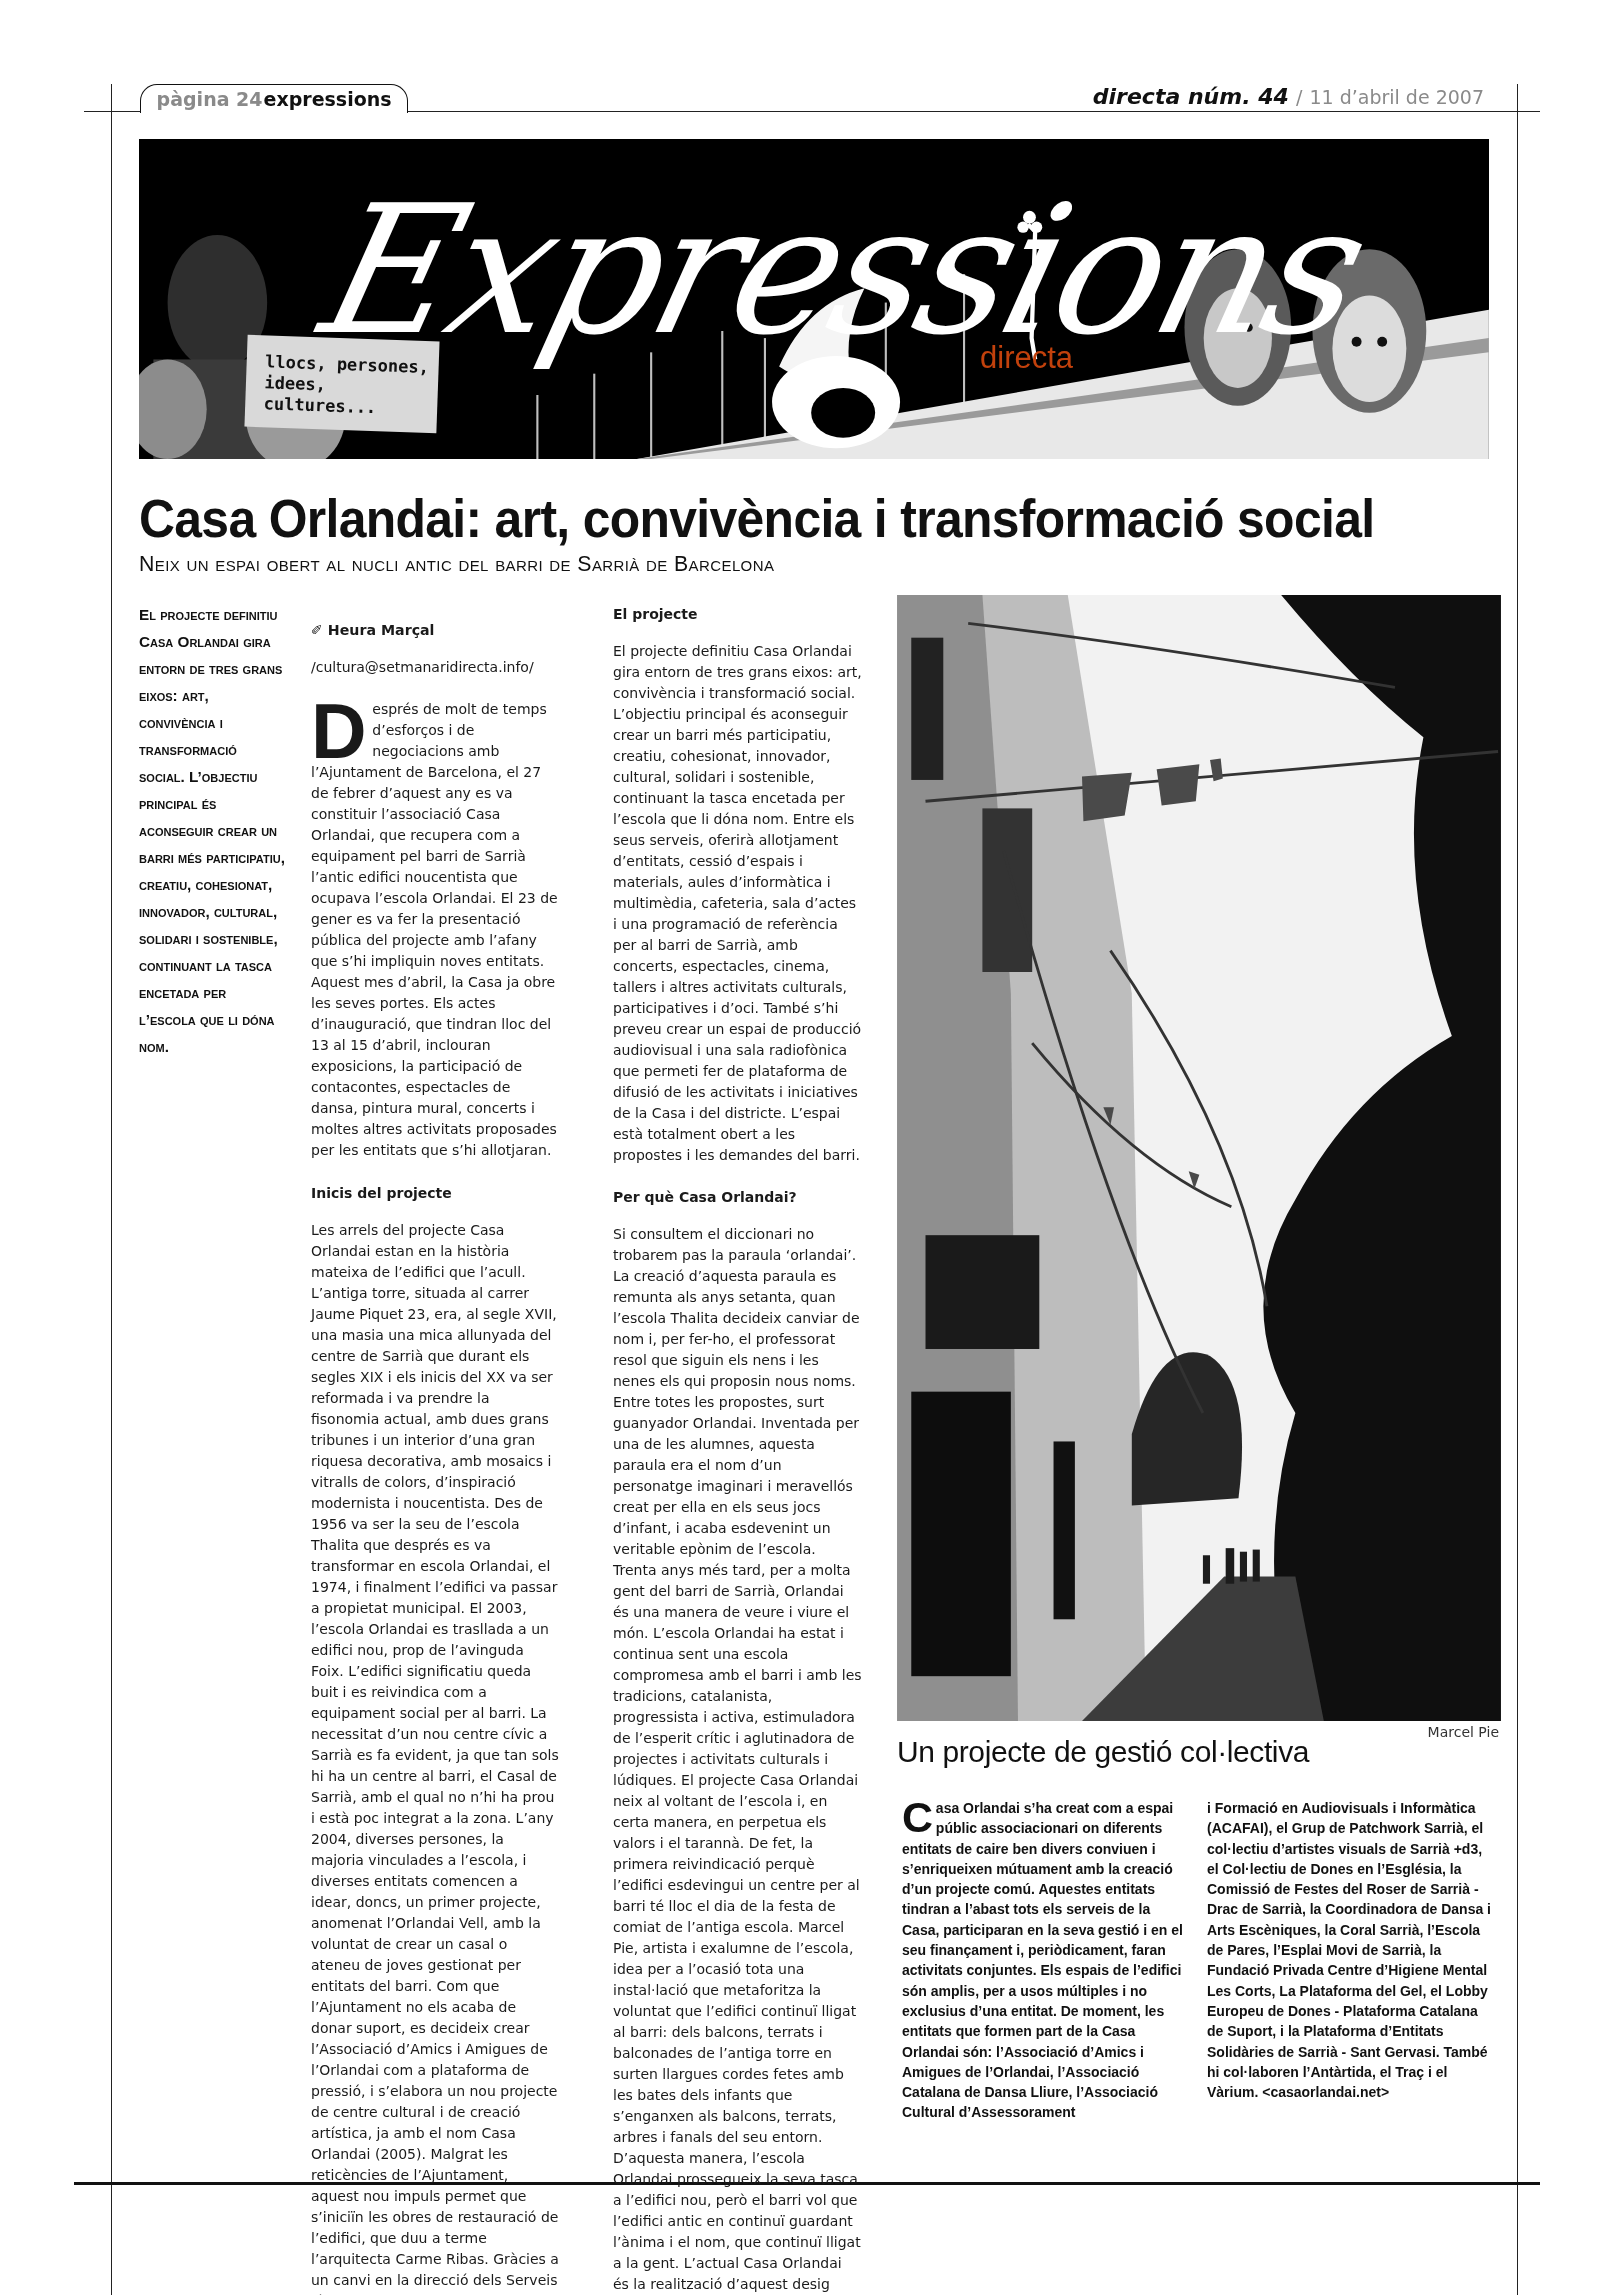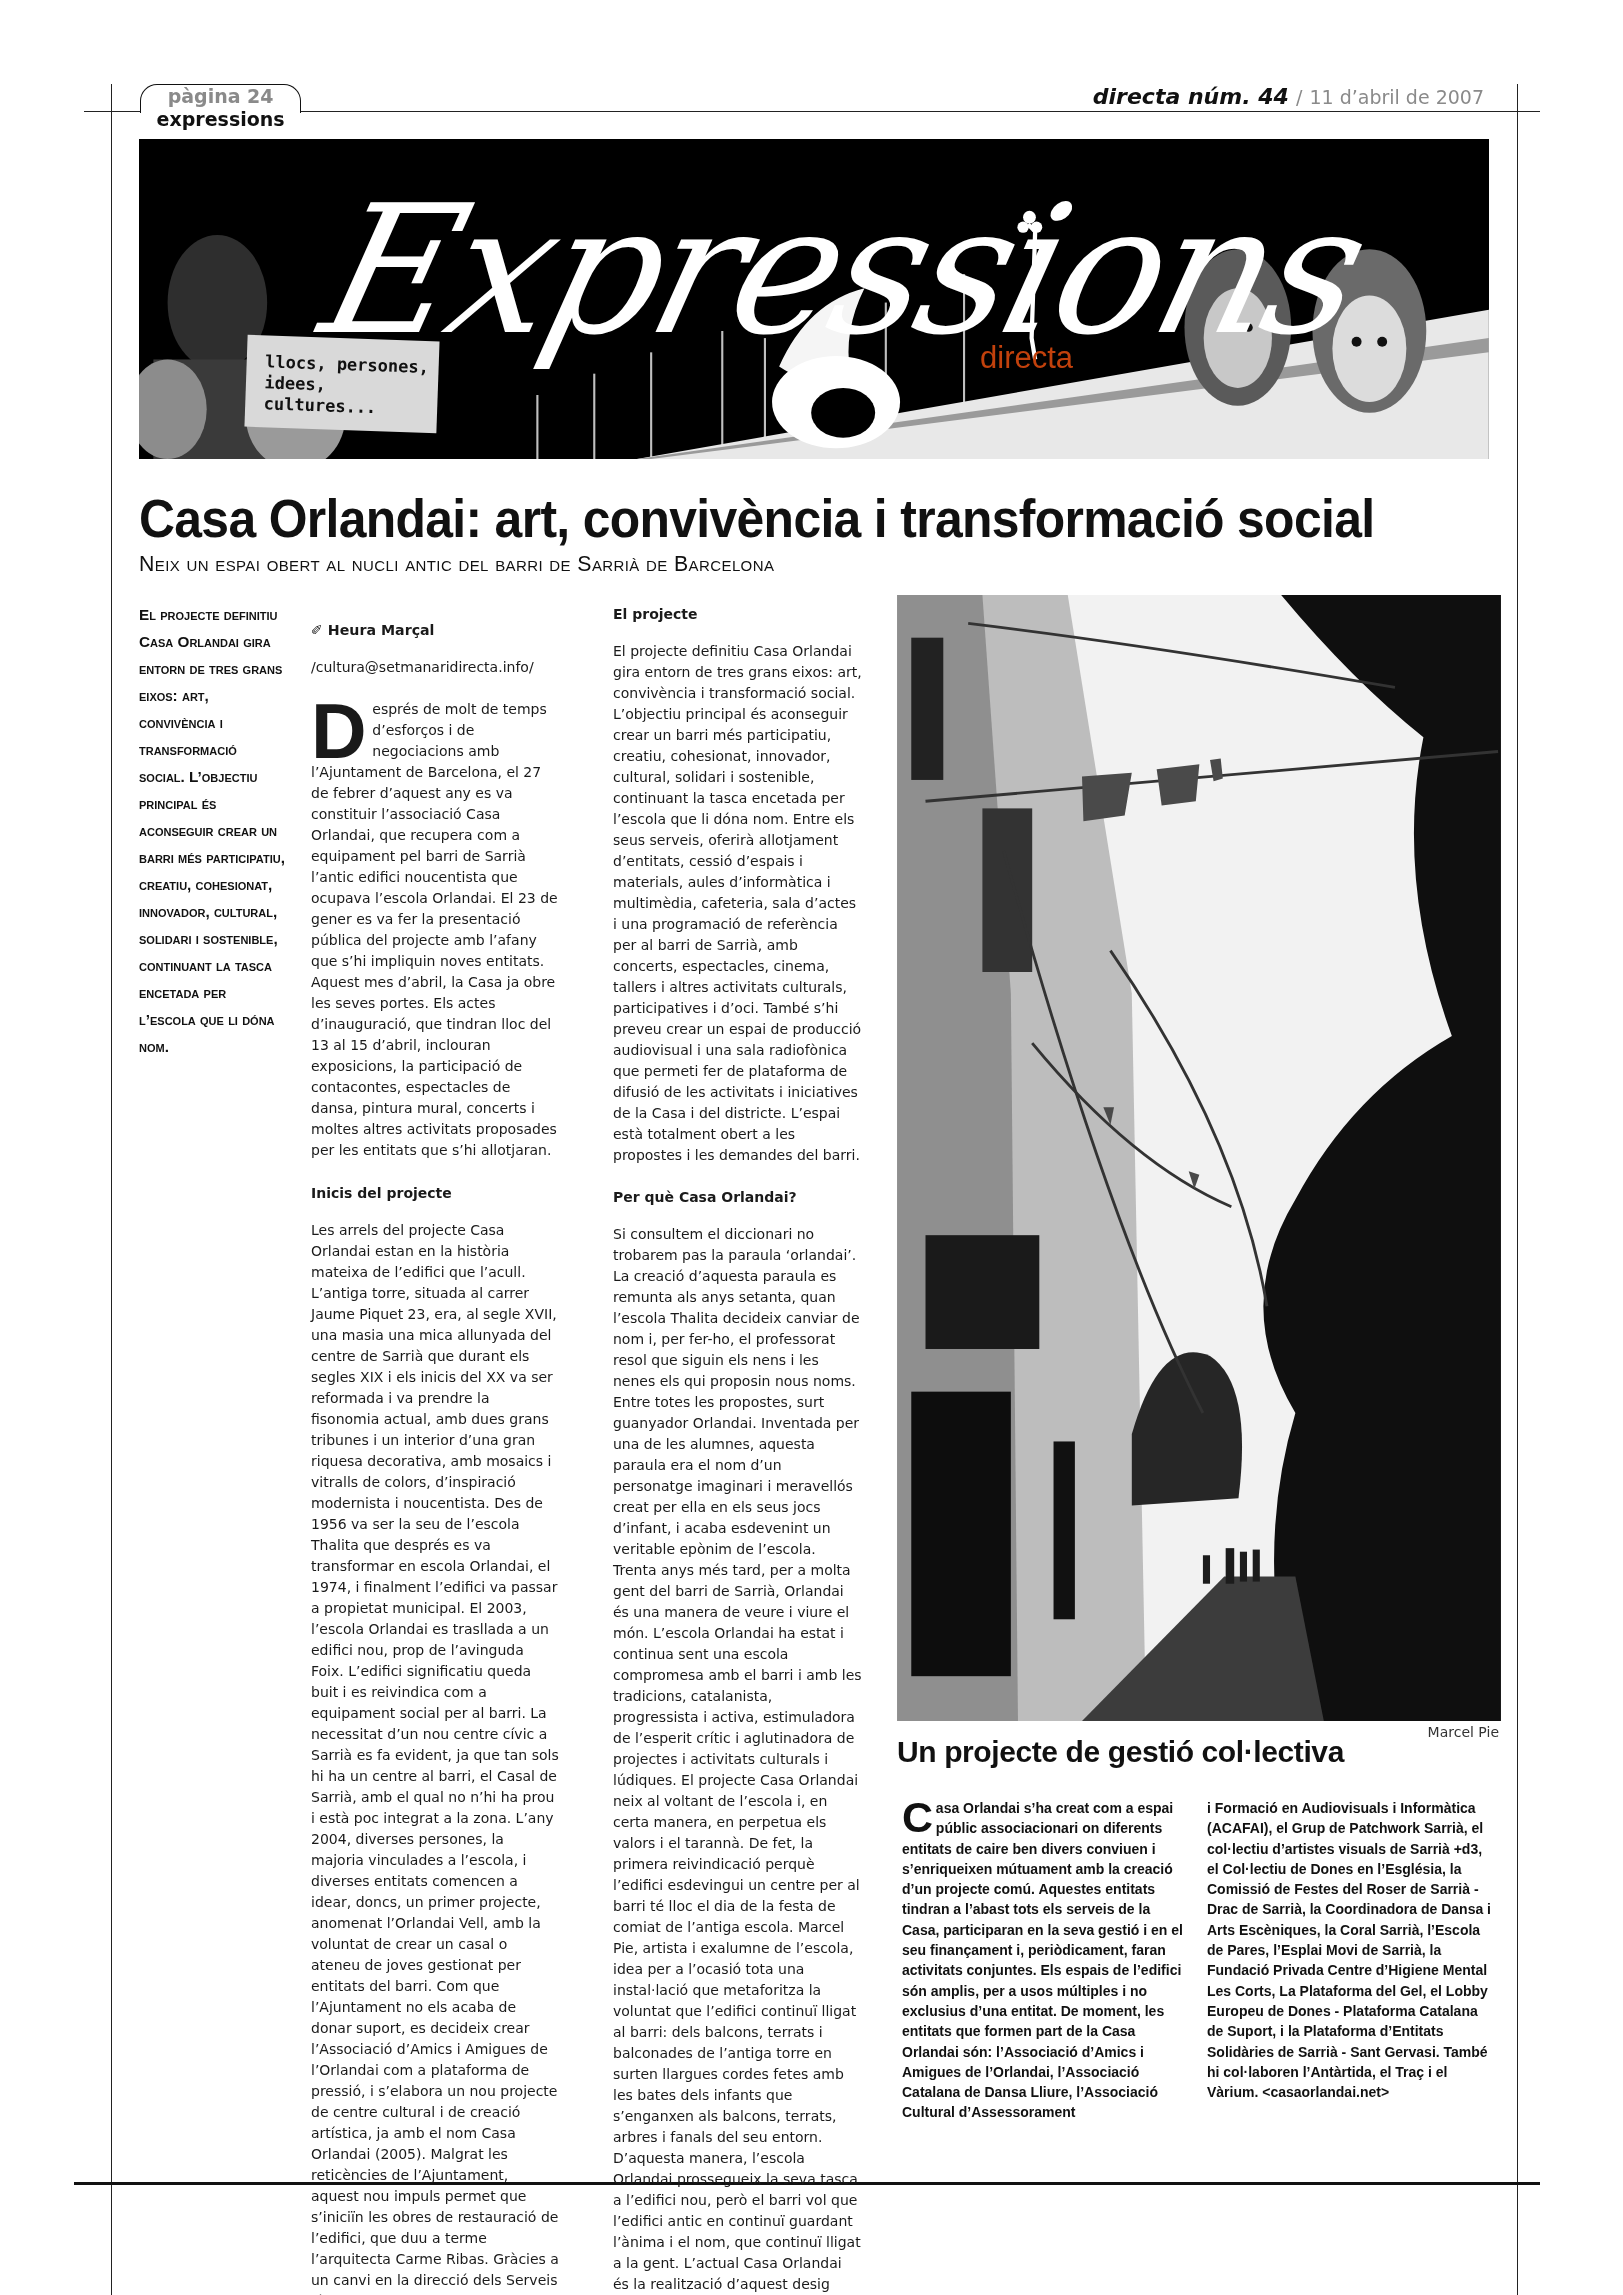--- a/index.html
+++ b/index.html
@@ -8,21 +8,21 @@
 
   
   .vline { position: absolute; width: 1.4px; background: #222; }
   .hline { position: absolute; height: 1.4px; background: #222; }
   .hline.thick { height: 3.6px; background: #111; }
 
   
   .page-tab { position: absolute; left: 140px; top: 84px; height: 28.4px; padding: 0 15.6px;
               border: 1.4px solid #111; border-bottom: none; border-radius: 17px 17px 0 0;
               background: #fff; display: flex; align-items: center; gap: 1px;
-              font-family: "DejaVu Sans", sans-serif; font-weight: bold; font-size: 19px; flex-direction: column; }
+              font-family: "DejaVu Sans", sans-serif; font-weight: bold; font-size: 19px; }
   .page-tab .pg { color: #8a8a8a; }
   .page-tab .sec { color: #111; }
   .issue { position: absolute; right: 139px; top: 84px; font-size: 22px; font-weight: bold;
            display: flex; align-items: baseline; gap: 7.1px; }
   .issue .name { font-style: italic; color: #111; }
   .issue .sep, .issue .date { color: #8a8a8a; font-weight: normal; font-size: 19px; }
 
   
   .banner { position: absolute; left: 139px; top: 139px; width: 1350px; height: 320px;
             background: #000; overflow: hidden; }
@@ -58,21 +58,21 @@
   .dropcap { float: left; font-family: "Liberation Sans", sans-serif; font-weight: bold;
              font-size: 77px; line-height: 55px; margin: 4.3px 5.7px 0 0; }
 
   
   .photo { position: absolute; left: 897px; top: 595px; width: 604px; height: 1126px;
            background: #fff; overflow: hidden; }
   .credit { position: absolute; right: 124px; top: 1724px; font-size: 14px; color: #333; }
 
   
   .box-title { position: absolute; left: 897px; top: 1735px; font-family: "Liberation Sans", sans-serif;
-               font-weight: bold; font-size: 30px; white-space: nowrap; letter-spacing: -0.4px; }
+               font-weight: normal; font-size: 30px; white-space: nowrap; letter-spacing: -0.4px; }
   .box-col { position: absolute; top: 1798px; width: 284px; font-family: "Liberation Sans", sans-serif;
              font-weight: bold; font-size: 14px; line-height: 20.3px; color: #111; }
   .box-col1 { left: 902px; }
   .box-col2 { left: 1207px; width: 284px; }
   .box-col .dropcap { font-size: 43px; line-height: 33px; margin: 2.8px 2.8px 0 0; }
 </style>
 </head>
 <body>
 
 <div class="vline" style="left:111px; top:84px; height:2212px; width:0.7px;"></div>

